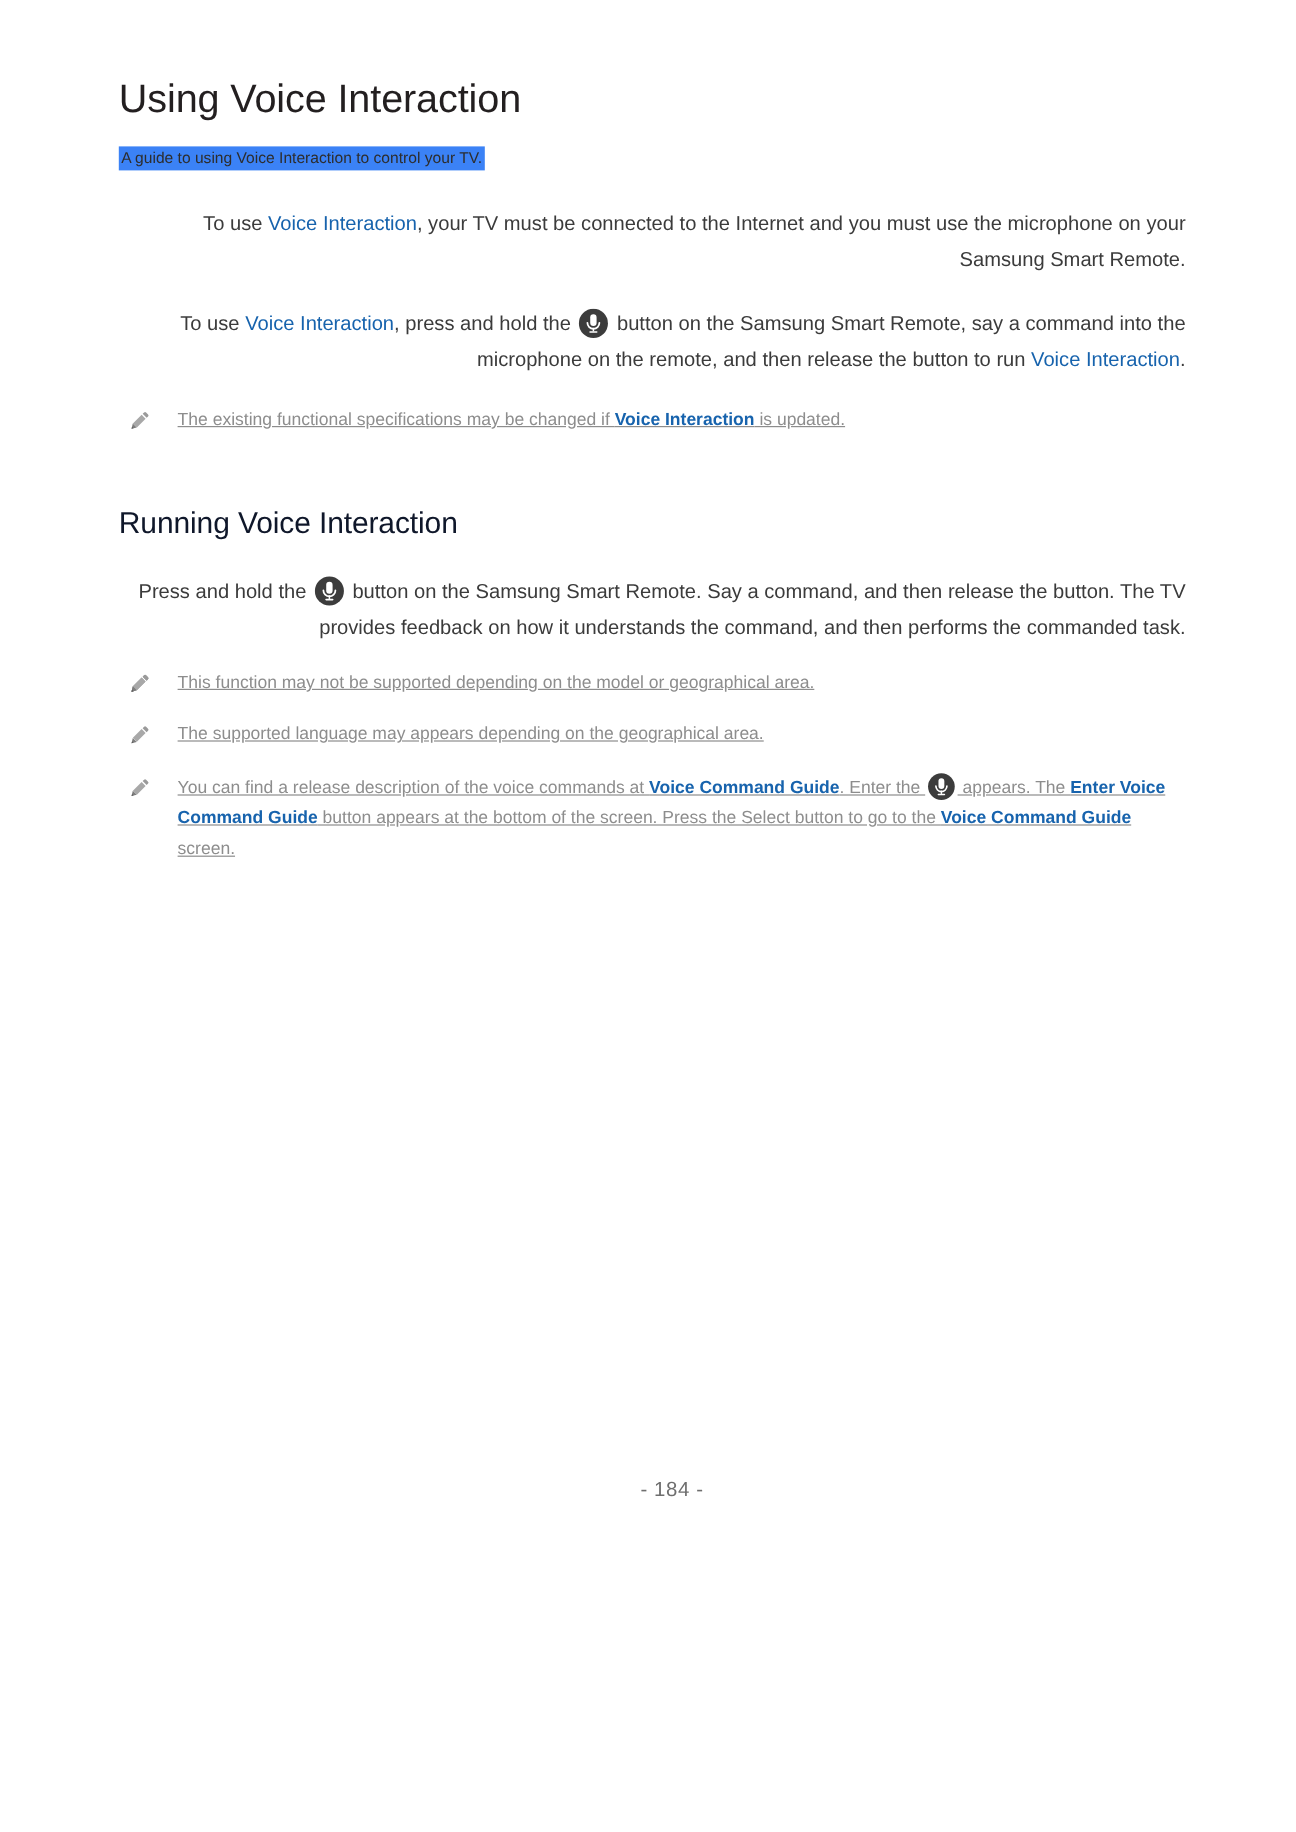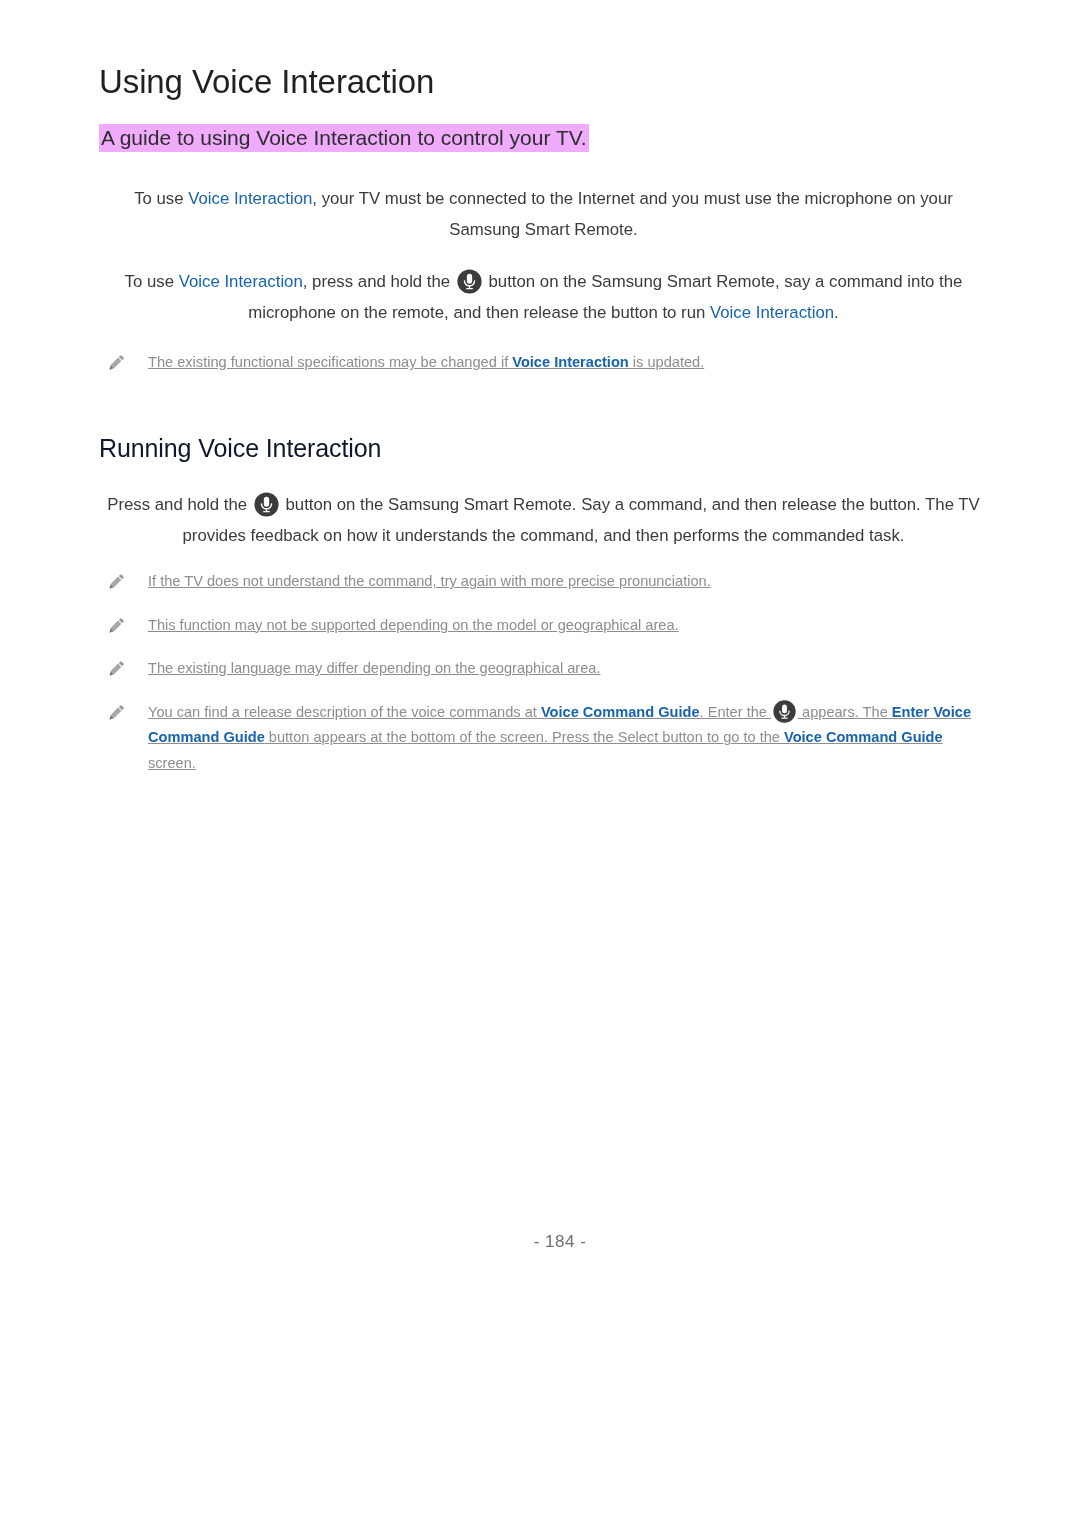--- a/index.html
+++ b/index.html
@@ -50,36 +50,36 @@
     padding-bottom: 26px;
     line-height: 1.25;
   }
 
   
   .lead-wrap {
     margin: 0 0 30px 0;
   }
   .lead {
     display: inline;
-    background: #f0abfc;
+    background: #3b82f6;
     color: #2d2d2d;
-    font-size: 21px;
+    font-size: 13px;
     line-height: 1.55;
     padding: 2px 2px 3px 2px;
     box-decoration-break: clone;
     -webkit-box-decoration-break: clone;
   }
 
   
   p.body-text {
     font-size: 16.8px;
     line-height: 1.82;
     color: #3b3b3b;
     margin: 0 0 22px 0;
-    text-align: center;
+    text-align: right;
   }
   p.body-text:last-of-type {
     margin-bottom: 0;
   }
   .link {
     color: #1763ad;
   }
 
   
   .notes {
@@ -203,21 +203,20 @@
     <ul class="notes after-para">
       <li class="note">
         <span class="pencil-icon">
           <svg viewBox="0 0 24 24" width="100%" height="100%" aria-hidden="true">
             <path d="M18.6 3.4 l2.1 2.1 a1.5 1.5 0 0 1 0 2.1 l-1.5 1.5 l-4.2 -4.2 l1.5 -1.5 a1.5 1.5 0 0 1 2.1 0 z" fill="#9a9a9a"></path>
             <path d="M13.9 5.8 l4.2 4.2 l-9.2 9.2 l-4.2 -4.2 z" fill="#a8a8a8"></path>
             <path d="M4.6 15.1 l4.2 4.2 l-5.5 1.4 z" fill="#7d7d7d"></path>
             <path d="M3.3 20.7 l0.55 -2.2 l1.65 1.65 z" fill="#5f5f5f"></path>
           </svg>
         </span>
-        <span>If the TV does not understand the command, try again with more precise pronunciation.</span>
       </li>
       <li class="note">
         <span class="pencil-icon">
           <svg viewBox="0 0 24 24" width="100%" height="100%" aria-hidden="true">
             <path d="M18.6 3.4 l2.1 2.1 a1.5 1.5 0 0 1 0 2.1 l-1.5 1.5 l-4.2 -4.2 l1.5 -1.5 a1.5 1.5 0 0 1 2.1 0 z" fill="#9a9a9a"></path>
             <path d="M13.9 5.8 l4.2 4.2 l-9.2 9.2 l-4.2 -4.2 z" fill="#a8a8a8"></path>
             <path d="M4.6 15.1 l4.2 4.2 l-5.5 1.4 z" fill="#7d7d7d"></path>
             <path d="M3.3 20.7 l0.55 -2.2 l1.65 1.65 z" fill="#5f5f5f"></path>
           </svg>
         </span>
@@ -225,21 +224,21 @@
       </li>
       <li class="note">
         <span class="pencil-icon">
           <svg viewBox="0 0 24 24" width="100%" height="100%" aria-hidden="true">
             <path d="M18.6 3.4 l2.1 2.1 a1.5 1.5 0 0 1 0 2.1 l-1.5 1.5 l-4.2 -4.2 l1.5 -1.5 a1.5 1.5 0 0 1 2.1 0 z" fill="#9a9a9a"></path>
             <path d="M13.9 5.8 l4.2 4.2 l-9.2 9.2 l-4.2 -4.2 z" fill="#a8a8a8"></path>
             <path d="M4.6 15.1 l4.2 4.2 l-5.5 1.4 z" fill="#7d7d7d"></path>
             <path d="M3.3 20.7 l0.55 -2.2 l1.65 1.65 z" fill="#5f5f5f"></path>
           </svg>
         </span>
-        <span>The existing language may differ depending on the geographical area.</span>
+        <span>The supported language may appears depending on the geographical area.</span>
       </li>
       <li class="note">
         <span class="pencil-icon">
           <svg viewBox="0 0 24 24" width="100%" height="100%" aria-hidden="true">
             <path d="M18.6 3.4 l2.1 2.1 a1.5 1.5 0 0 1 0 2.1 l-1.5 1.5 l-4.2 -4.2 l1.5 -1.5 a1.5 1.5 0 0 1 2.1 0 z" fill="#9a9a9a"></path>
             <path d="M13.9 5.8 l4.2 4.2 l-9.2 9.2 l-4.2 -4.2 z" fill="#a8a8a8"></path>
             <path d="M4.6 15.1 l4.2 4.2 l-5.5 1.4 z" fill="#7d7d7d"></path>
             <path d="M3.3 20.7 l0.55 -2.2 l1.65 1.65 z" fill="#5f5f5f"></path>
           </svg>
         </span>

